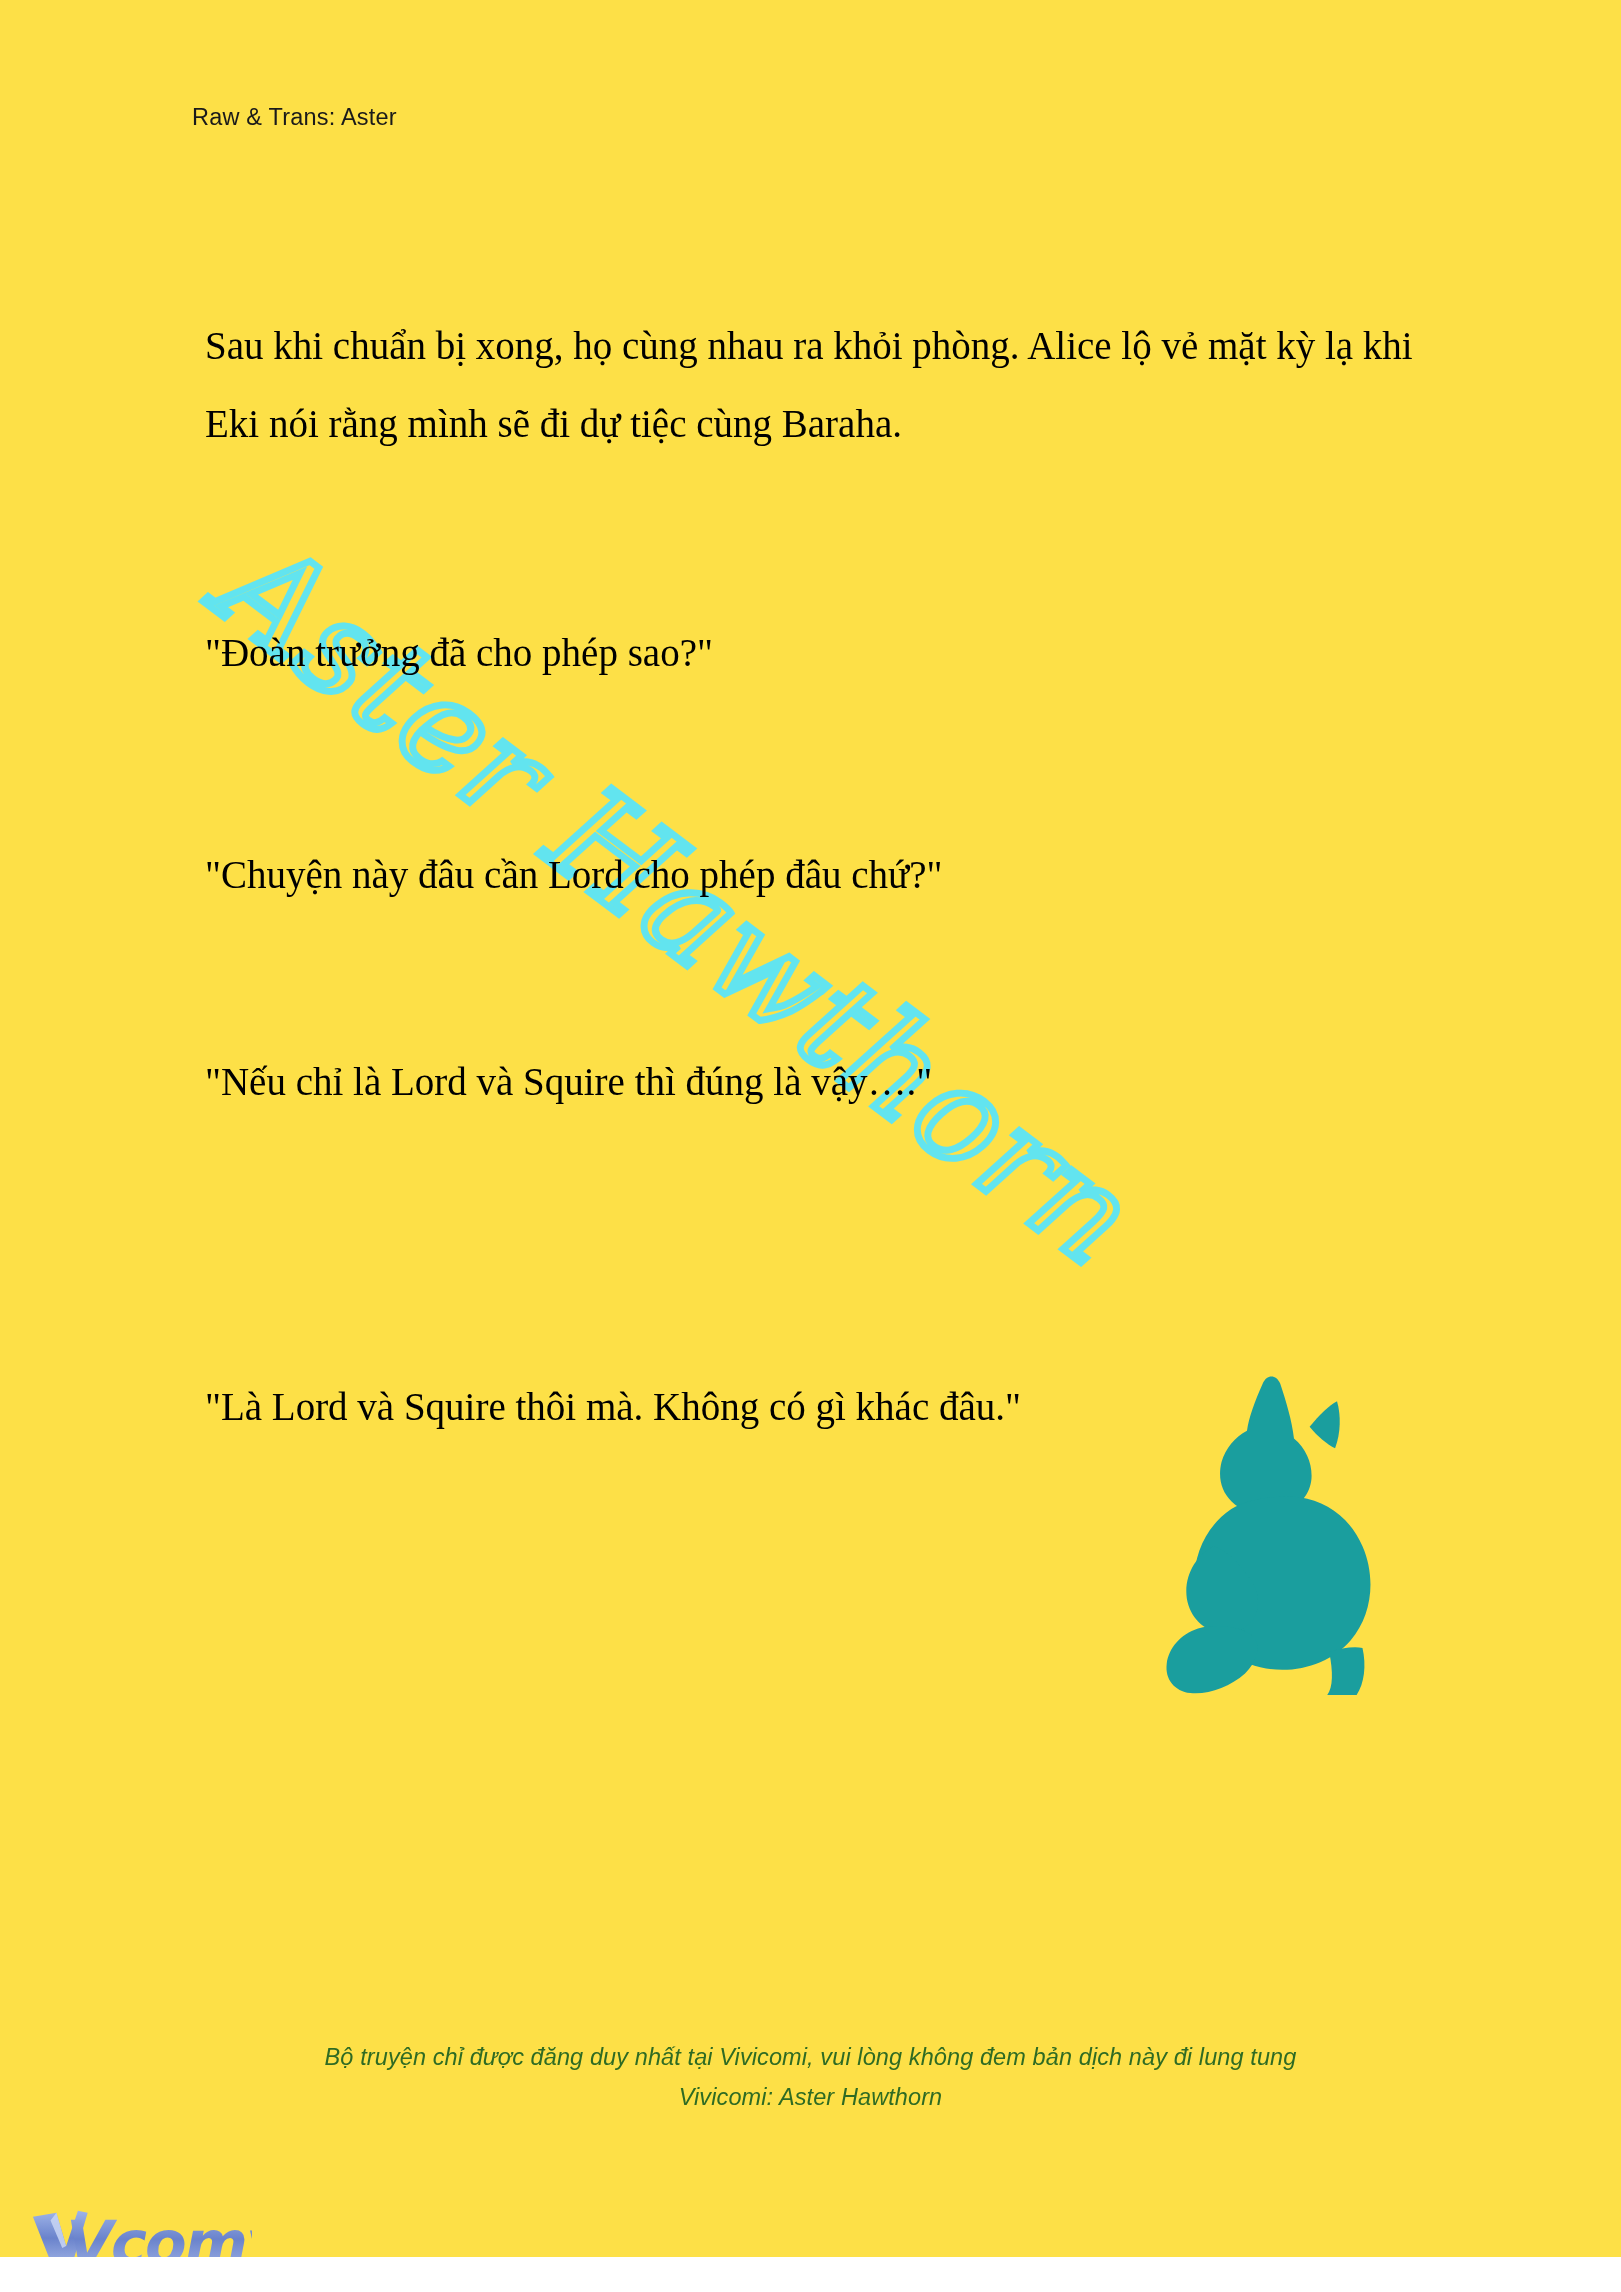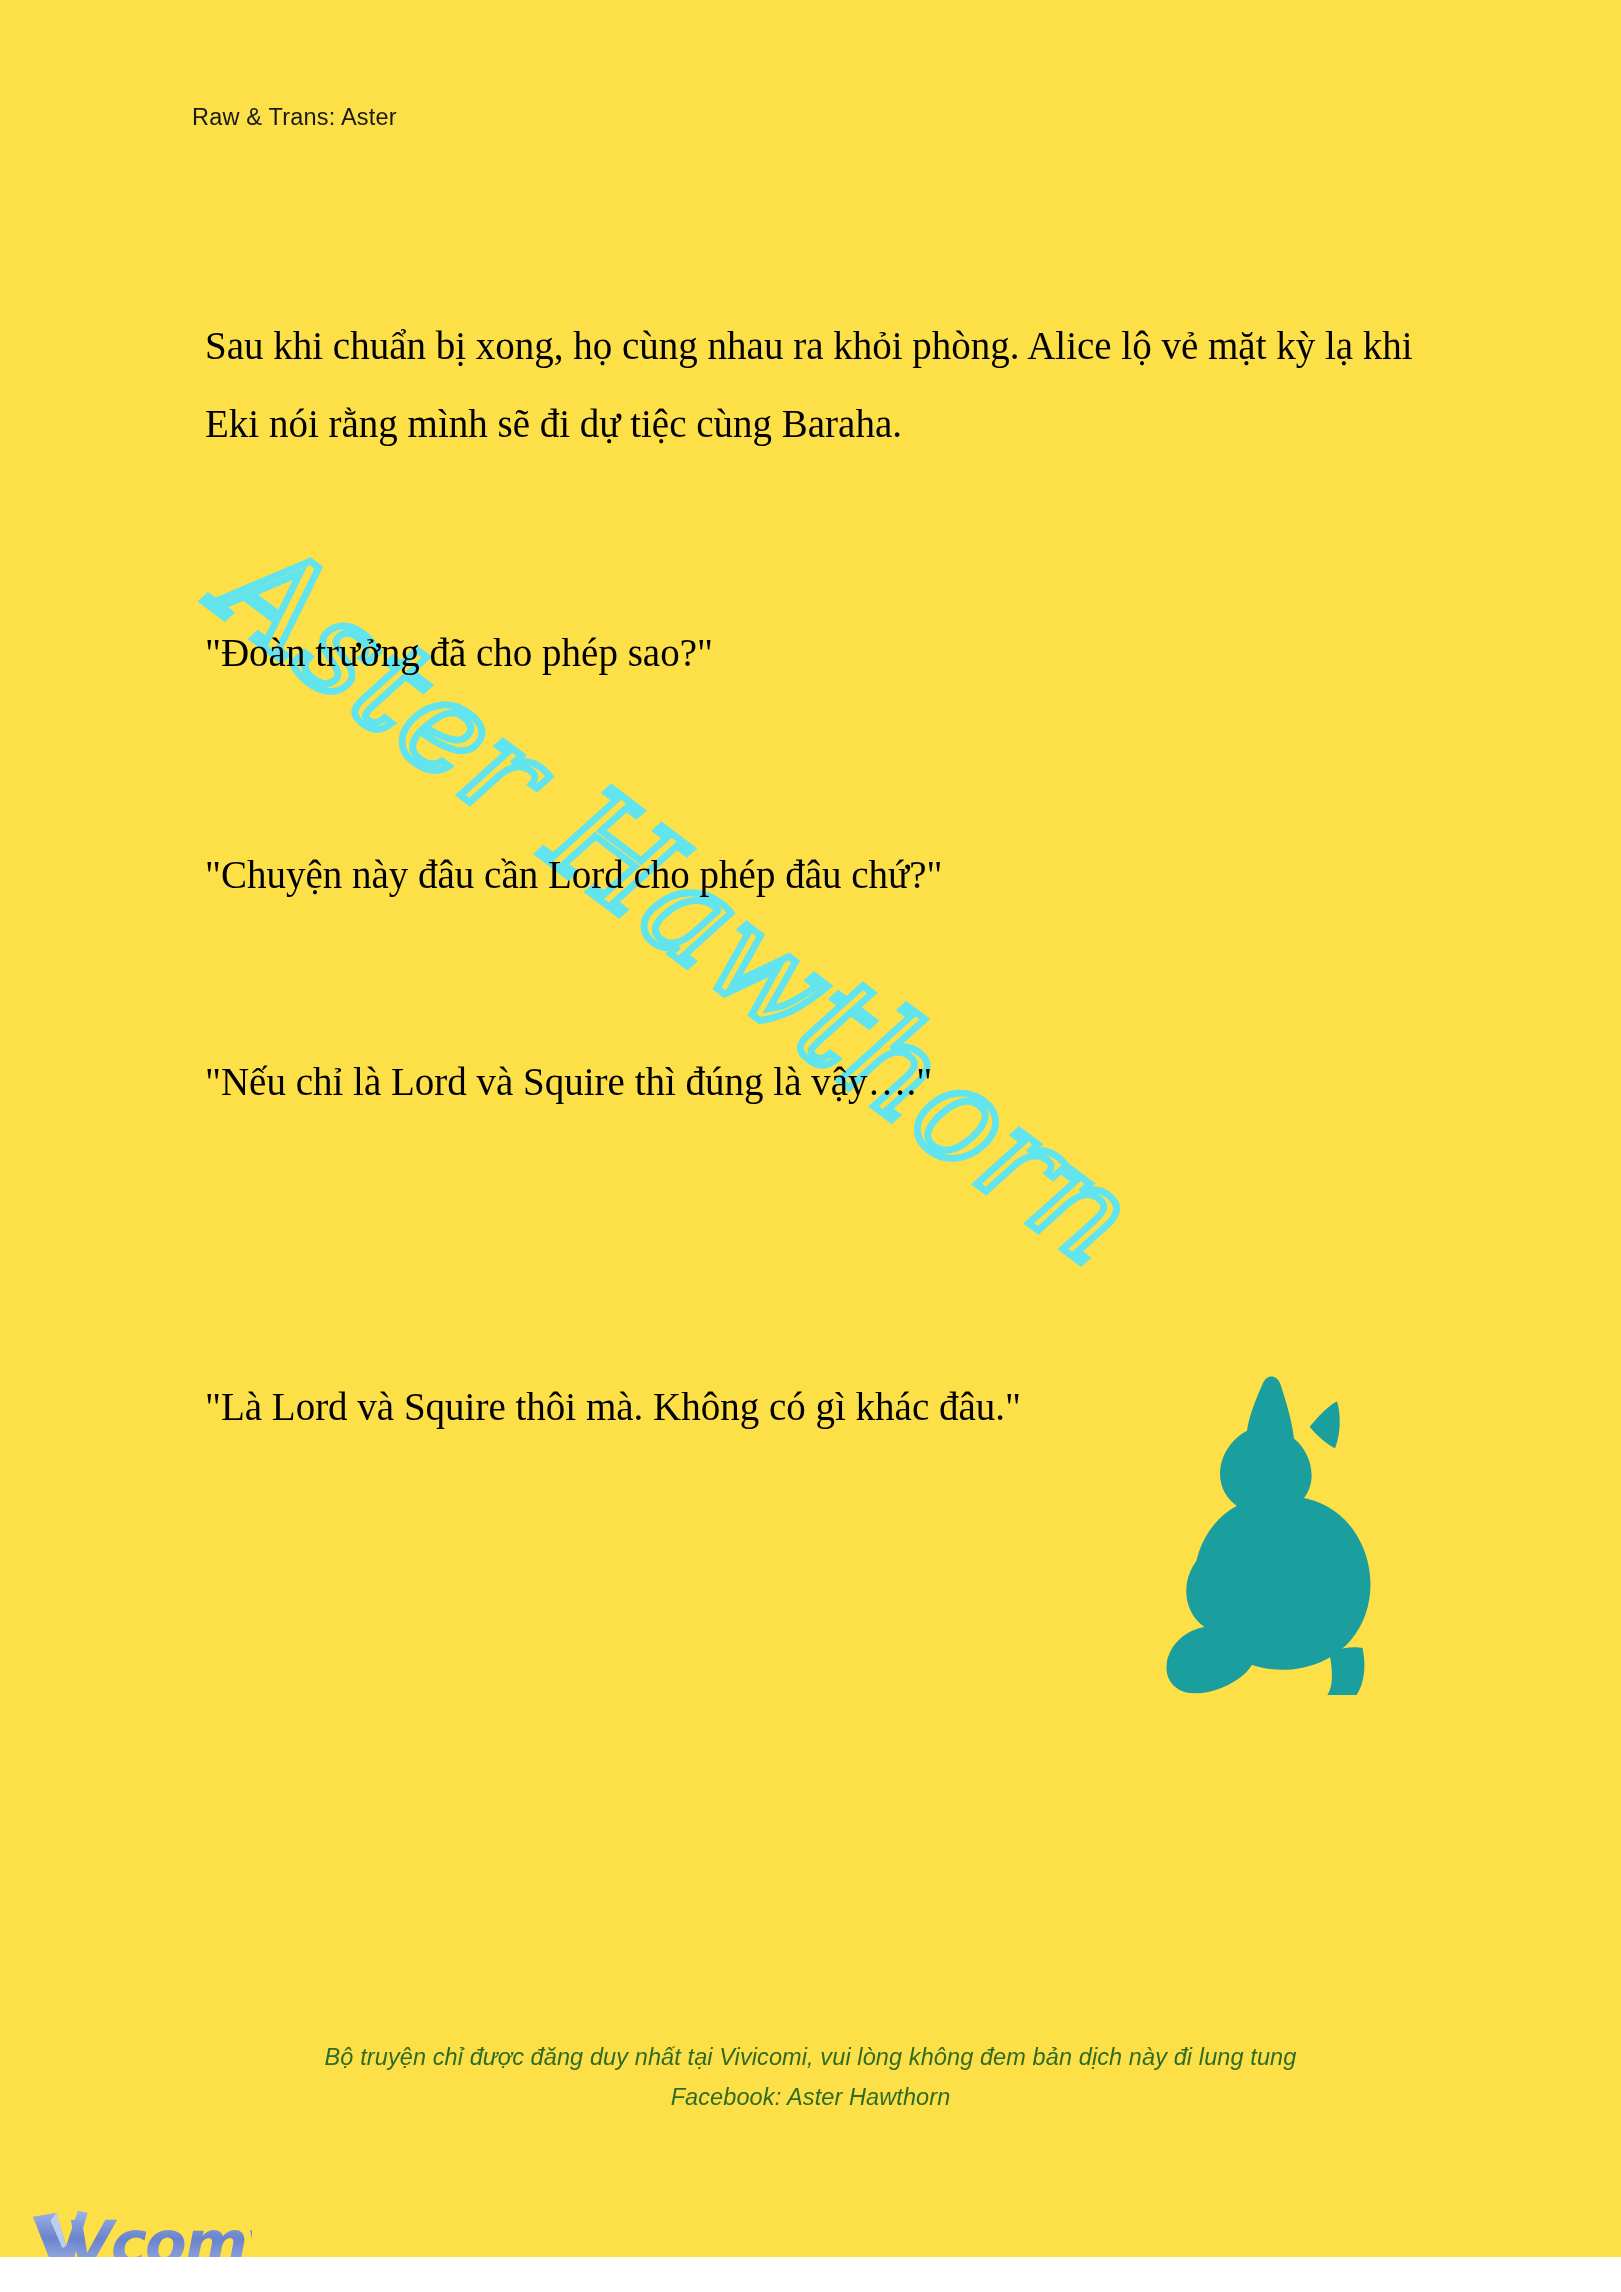--- a/index.html
+++ b/index.html
@@ -169,21 +169,21 @@
                  C112 262 86 256 62 262 Z"></path>
 
         <path d="M196 286 C200 306 200 322 194 330 L224 330
                  C232 318 234 300 230 282 C222 280 208 282 196 286 Z"></path>
       </g>
     </svg>
   </div>
 
   <div class="footer">
     <div class="footer-line">Bộ truyện chỉ được đăng duy nhất tại Vivicomi, vui lòng không đem bản dịch này đi lung tung</div>
-    <div class="footer-line">Facebook: Aster Hawthorn</div>
+    <div class="footer-line">Vivicomi: Aster Hawthorn</div>
   </div>
 
   <div class="logo">
     <svg viewBox="0 0 230 90" xmlns="http://www.w3.org/2000/svg">
       <defs>
         <linearGradient id="lg" x1="0" y1="0" x2="0" y2="1">
           <stop offset="0%" stop-color="#9fb4e8"></stop>
           <stop offset="45%" stop-color="#6a83cc"></stop>
           <stop offset="100%" stop-color="#aabce9"></stop>
         </linearGradient>

